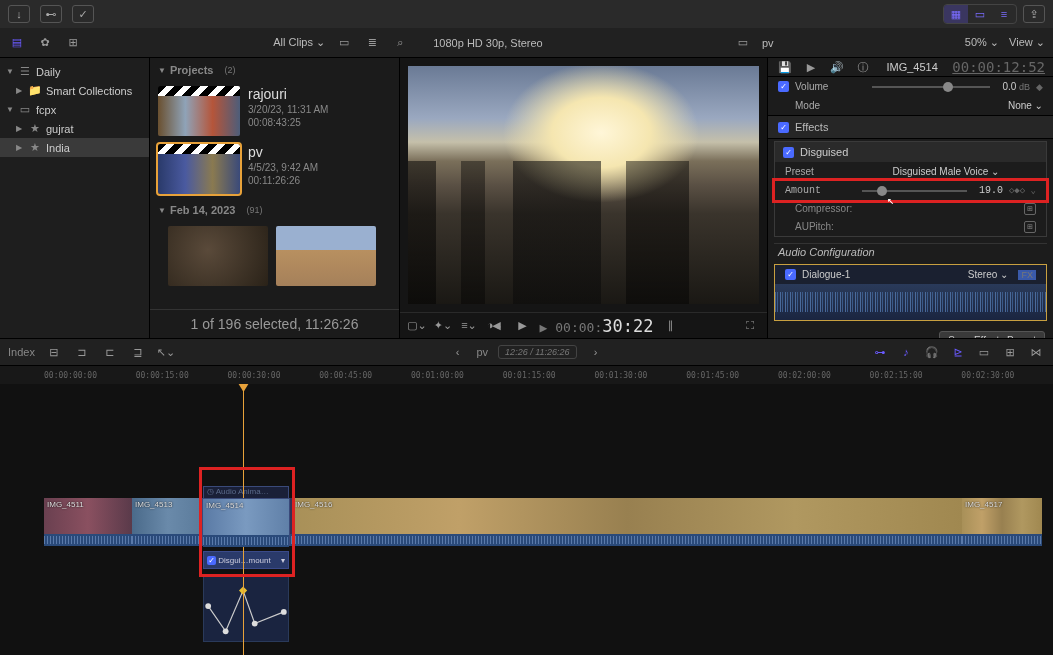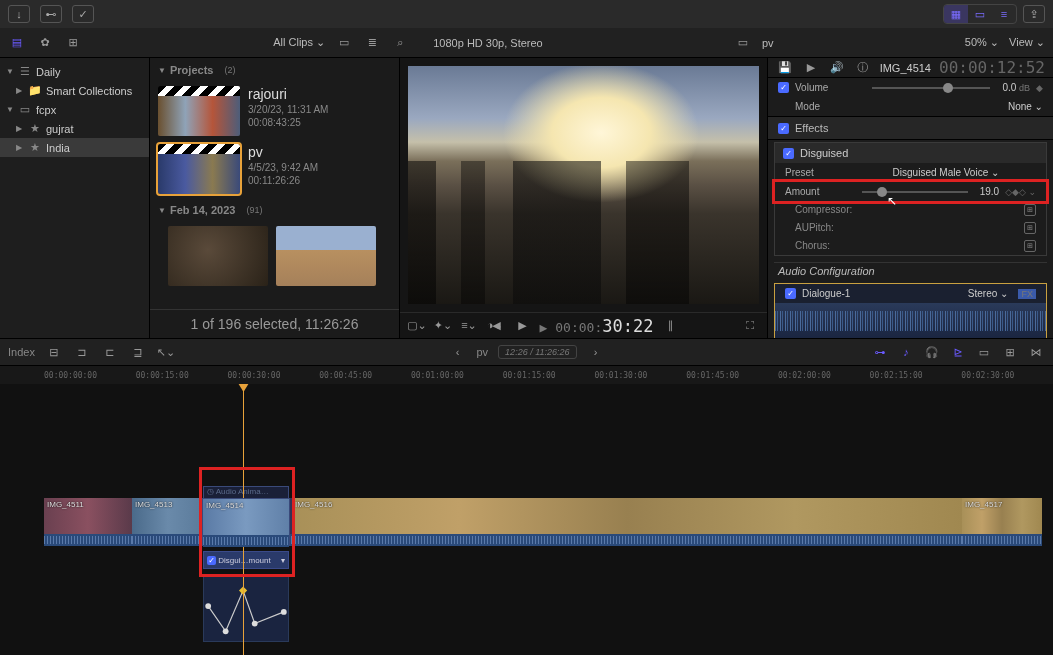--- a/index.html
+++ b/index.html
@@ -85,21 +85,21 @@
   .vctrl .lft{position:absolute;left:8px;display:flex;gap:8px;}
   .vctrl .rgt{position:absolute;right:8px;}
   .tc { color:#777; font-family:monospace; font-size:13px;}
   .tc .big{ color:#ddd; font-size:17px;}
   
   .inspector {
     width: 285px; background:#1c1c1c; display:flex;flex-direction:column;
   }
   .ihdr { height:26px; display:flex;align-items:center; gap:8px; padding:0 8px; border-bottom:1px solid #000;}
   .ihdr .ttl{ flex:1; text-align:center; color:#ccc;}
-  .ihdr .dur{ color:#666; font-family:monospace; font-size:16px;}
+  .ihdr .dur{ color:#666; font-family:monospace; font-size:14px;text-decoration:underline;}
   .irow { display:flex;align-items:center; padding:4px 10px; gap:6px; font-size:10px;}
   .irow .lbl{ color:#aaa; width:65px;}
   .irow .val{ margin-left:auto; color:#ccc; font-size:10px;}
   .chk { width:11px;height:11px; background:#4a6aff; border-radius:2px; display:inline-flex;align-items:center;justify-content:center;color:#fff;font-size:8px;}
   .sectH { background:#262626; padding:5px 10px; color:#bbb; font-size:11px; border-top:1px solid #000;border-bottom:1px solid #000; display:flex;align-items:center;gap:6px;}
   .effbox { border:1px solid #3a3a3a; margin:2px 6px; }
   .effhdr { background:#2a2a2a; padding:4px 8px; display:flex;align-items:center;gap:6px;}
   .sldr { flex:1; height:2px; background:#555; position:relative; margin:0 6px;}
   .sldr .knb{ position:absolute; top:-4px; width:10px;height:10px;background:#888;border-radius:50%;}
   .kfico { color:#666; font-size:9px;}
@@ -295,39 +295,35 @@
       </div>
     <div class="effbox">
       <div class="effhdr">
           <span class="chk">✓</span>
           <span>Disguised</span>
         </div>
       <div class="irow">
         <span class="lbl">Preset</span>
         <span style="margin:0 auto;"><span>Disguised Male Voice</span> ⌄</span>
       </div>
-      <div class="irow redbox" style="position:relative;">
+      <div class="irow redbox" style="position:relative;font-family:Liberation Mono, monospace;">
         <span class="lbl">Amount</span>
         <div class="sldr">
             <div class="knb" style="left:14%;"></div>
           </div>
         <span class="val">19.0</span>
         <span class="kfico">◇◆◇ ⌄</span>
         <span style="position:absolute;left:112px;top:12px;color:#fff;font-size:12px;">↖</span>
       </div>
       <div class="effsub">
           <span>Compressor:</span>
           <span class="sqico">⊞</span>
         </div>
       <div class="effsub">
           <span>AUPitch:</span>
-          <span class="sqico">⊞</span>
-        </div>
-      <div class="effsub">
-          <span>Chorus:</span>
           <span class="sqico">⊞</span>
         </div>
     </div>
     <div style="height:10px;border-top:1px solid #333;margin:4px 6px 0;"></div>
     <div class="sectH" style="background:transparent;border:none;padding:2px 10px;font-style:italic;">Audio Configuration</div>
     <div class="audiocfg">
       <div class="irow">
           <span class="chk">✓</span>
           <span>Dialogue-1</span>
           <span class="val"><span>Stereo</span> ⌄</span>

